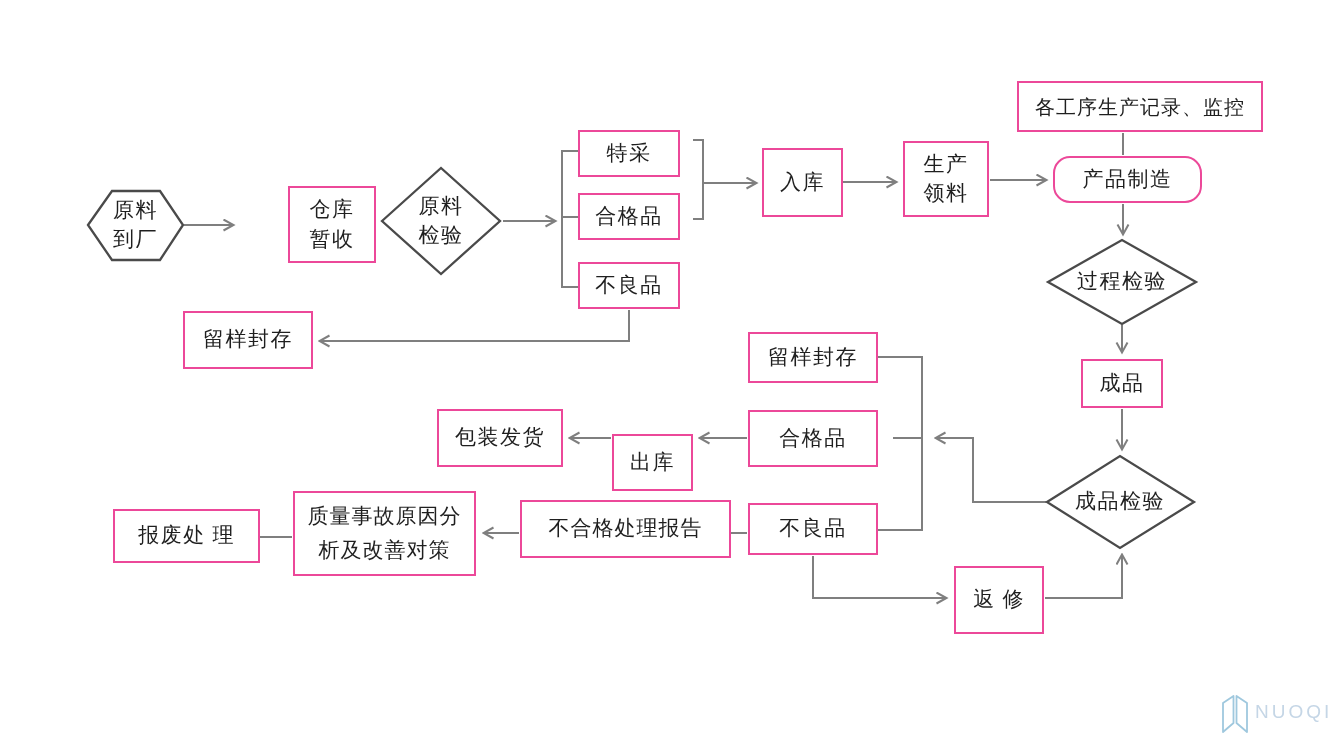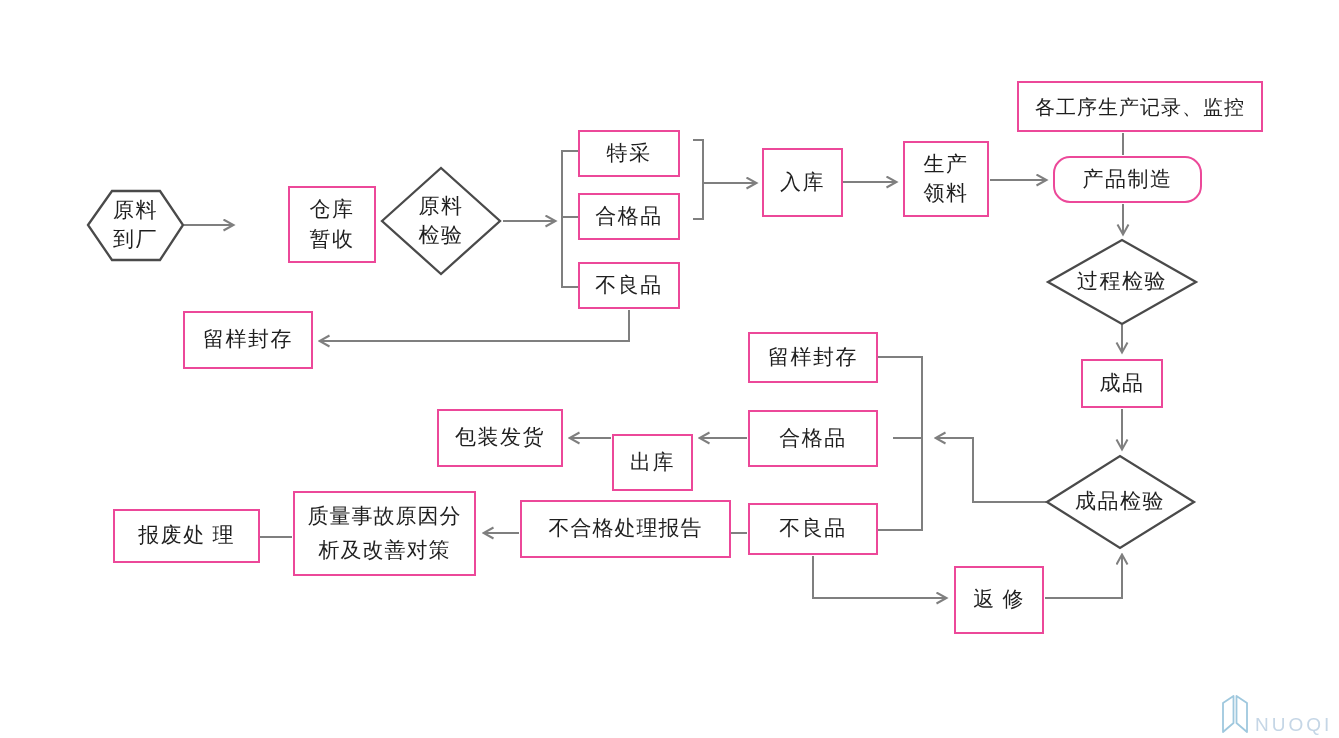--- a/index.html
+++ b/index.html
@@ -21,21 +21,21 @@
     letter-spacing:1.5px;
     line-height:1.5;
     box-sizing:border-box;
     white-space:nowrap;
   }
   .rect-node{border:2px solid #ec4899;background:#ffffff;}
   .shape-label{background:transparent;}
   .small-gap{line-height:1.4;}
   .logo{
     position:absolute;left:1220px;top:694px;
-    display:flex;align-items:flex-end;
+    display:flex;align-items:center;
     font-family:"Liberation Sans","DejaVu Sans",sans-serif;
   }
   .logo-text{
     color:#c5d6e6;
     font-size:19px;
     letter-spacing:3px;
     margin-left:5px;
     margin-top:-6px;
   }
 </style>

